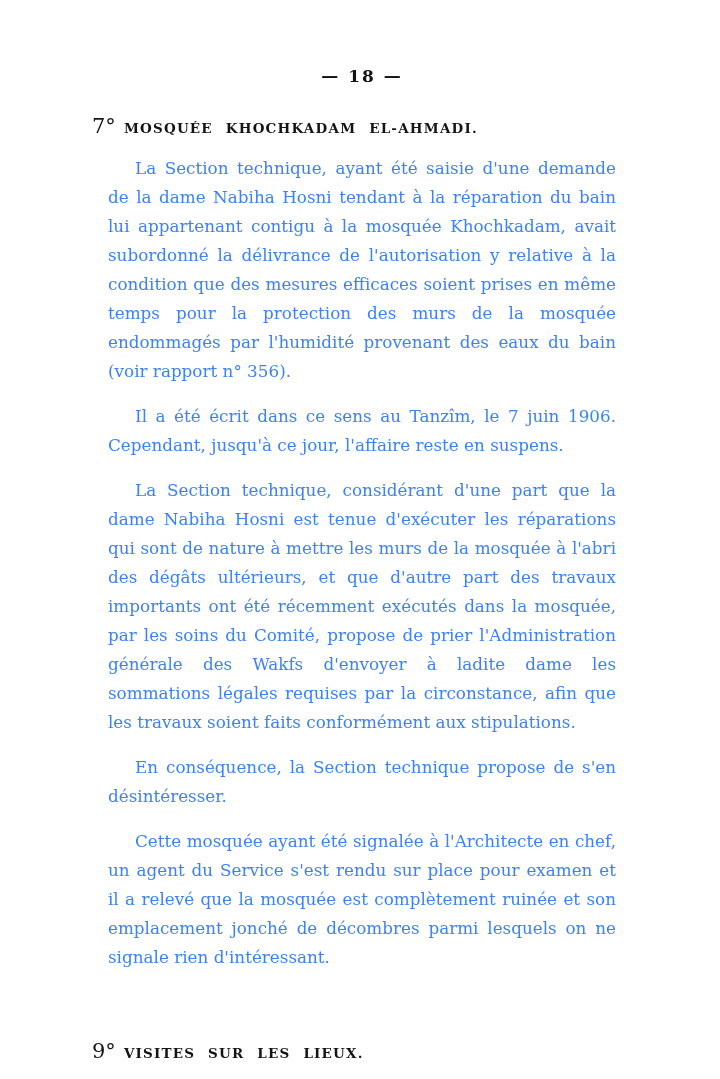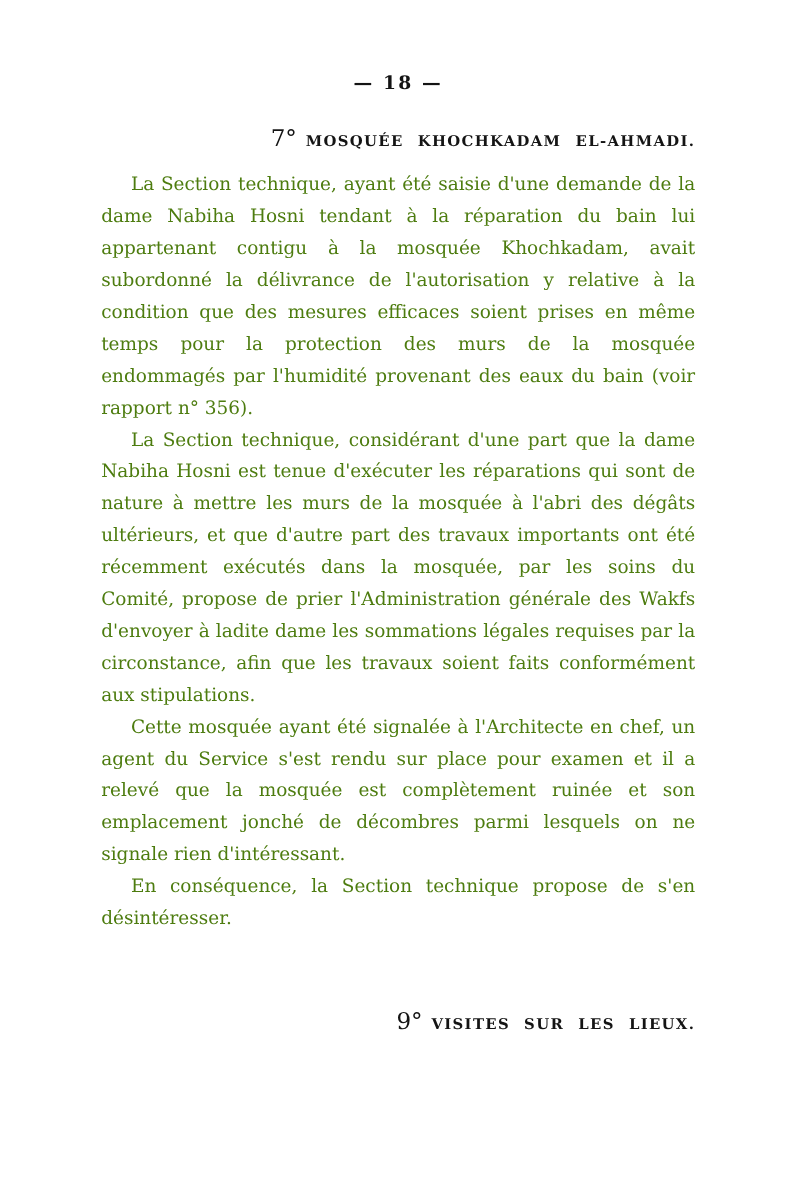--- a/index.html
+++ b/index.html
@@ -19,21 +19,21 @@
     color: #141414;
   }
   .pagenum {
     text-align: center;
     font-size: 17px;
     font-weight: bold;
     letter-spacing: 2px;
     margin: 0 0 28px 0;
   }
   .sec-heading {
-    text-align: right;
+    text-align: left;
     margin: 0 0 15px 0;
     white-space: nowrap;
   }
   .hnum {
     font-size: 21px;
     font-weight: normal;
     margin-right: 8px;
   }
   .htext {
     font-size: 13.5px;
@@ -41,39 +41,40 @@
     letter-spacing: 1.2px;
     word-spacing: 7px;
   }
   .sec-heading.sec8 { margin-top: 38px; margin-bottom: 18px; }
   .sec-heading.sec9 { margin-top: 67px; margin-bottom: 24px; }
   p.body {
     font-size: 16.8px;
     line-height: 29px;
     text-align: justify;
     text-indent: 27px;
-    margin: 0;
-    color: #4d7c0f;
+    margin: 16px;
+    color: #3b82f6;
   }
 </style>
 </head>
 <body>
 
 <div class="page">
 
   <div class="pagenum">— 18 —</div>
 
   <div class="sec-heading">
     <span class="hnum">7°</span><span class="htext">MOSQUÉE KHOCHKADAM EL-AHMADI.</span>
   </div>
 
   <p class="body">La Section technique, ayant été saisie d'une demande de la dame Nabiha Hosni tendant à la réparation du bain lui appartenant contigu à la mosquée Khochkadam, avait subordonné la délivrance de l'autorisation y relative à la condition que des mesures efficaces soient prises en même temps pour la protection des murs de la mosquée endommagés par l'humidité provenant des eaux du bain (voir rapport n° 356).</p>
+  <p class="body">Il a été écrit dans ce sens au Tanzîm, le 7 juin 1906. Cependant, jusqu'à ce jour, l'affaire reste en suspens.</p>
   <p class="body">La Section technique, considérant d'une part que la dame Nabiha Hosni est tenue d'exécuter les réparations qui sont de nature à mettre les murs de la mosquée à l'abri des dégâts ultérieurs, et que d'autre part des travaux importants ont été récemment exécutés dans la mosquée, par les soins du Comité, propose de prier l'Administration générale des Wakfs d'envoyer à ladite dame les sommations légales requises par la circonstance, afin que les travaux soient faits conformément aux stipulations.</p>
 
 
+  <p class="body">En conséquence, la Section technique propose de s'en désintéresser.</p>
   <p class="body">Cette mosquée ayant été signalée à l'Architecte en chef, un agent du Service s'est rendu sur place pour examen et il a relevé que la mosquée est complètement ruinée et son emplacement jonché de décombres parmi lesquels on ne signale rien d'intéressant.</p>
-  <p class="body">En conséquence, la Section technique propose de s'en désintéresser.</p>
 
   <div class="sec-heading sec9">
     <span class="hnum">9°</span><span class="htext">VISITES SUR LES LIEUX.</span>
   </div>
 
 </div>
 
 </body></html>

